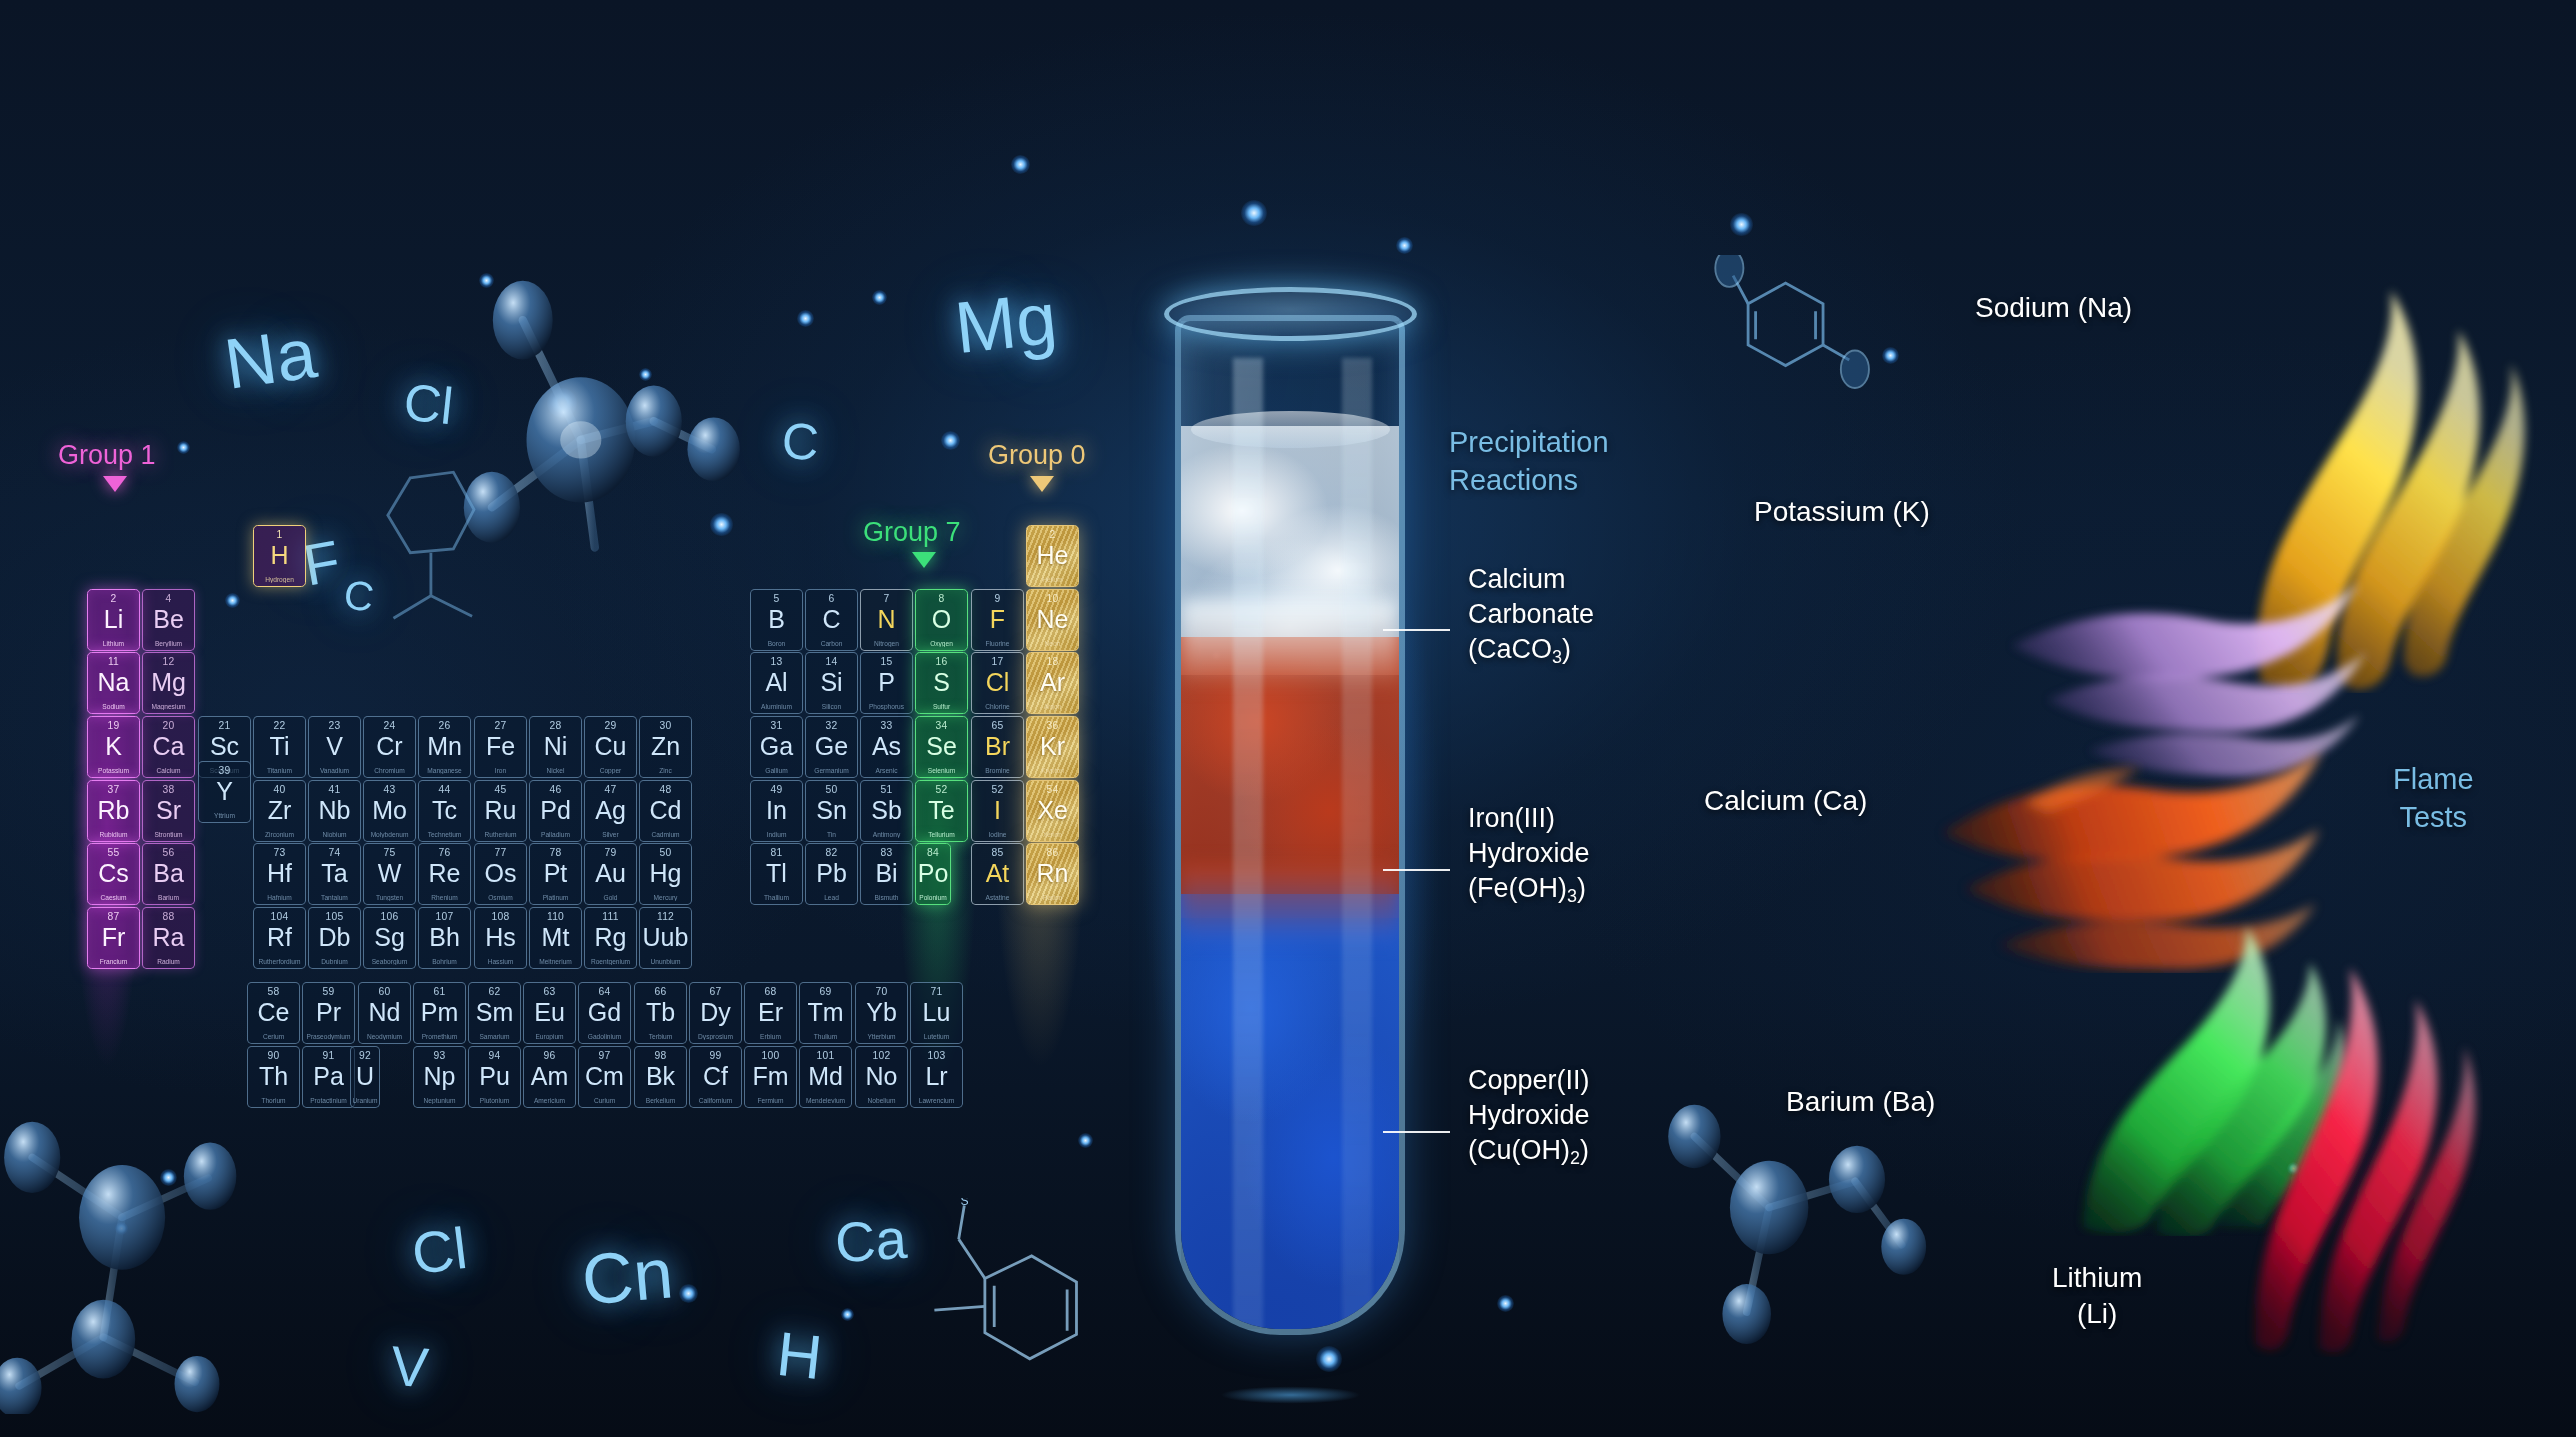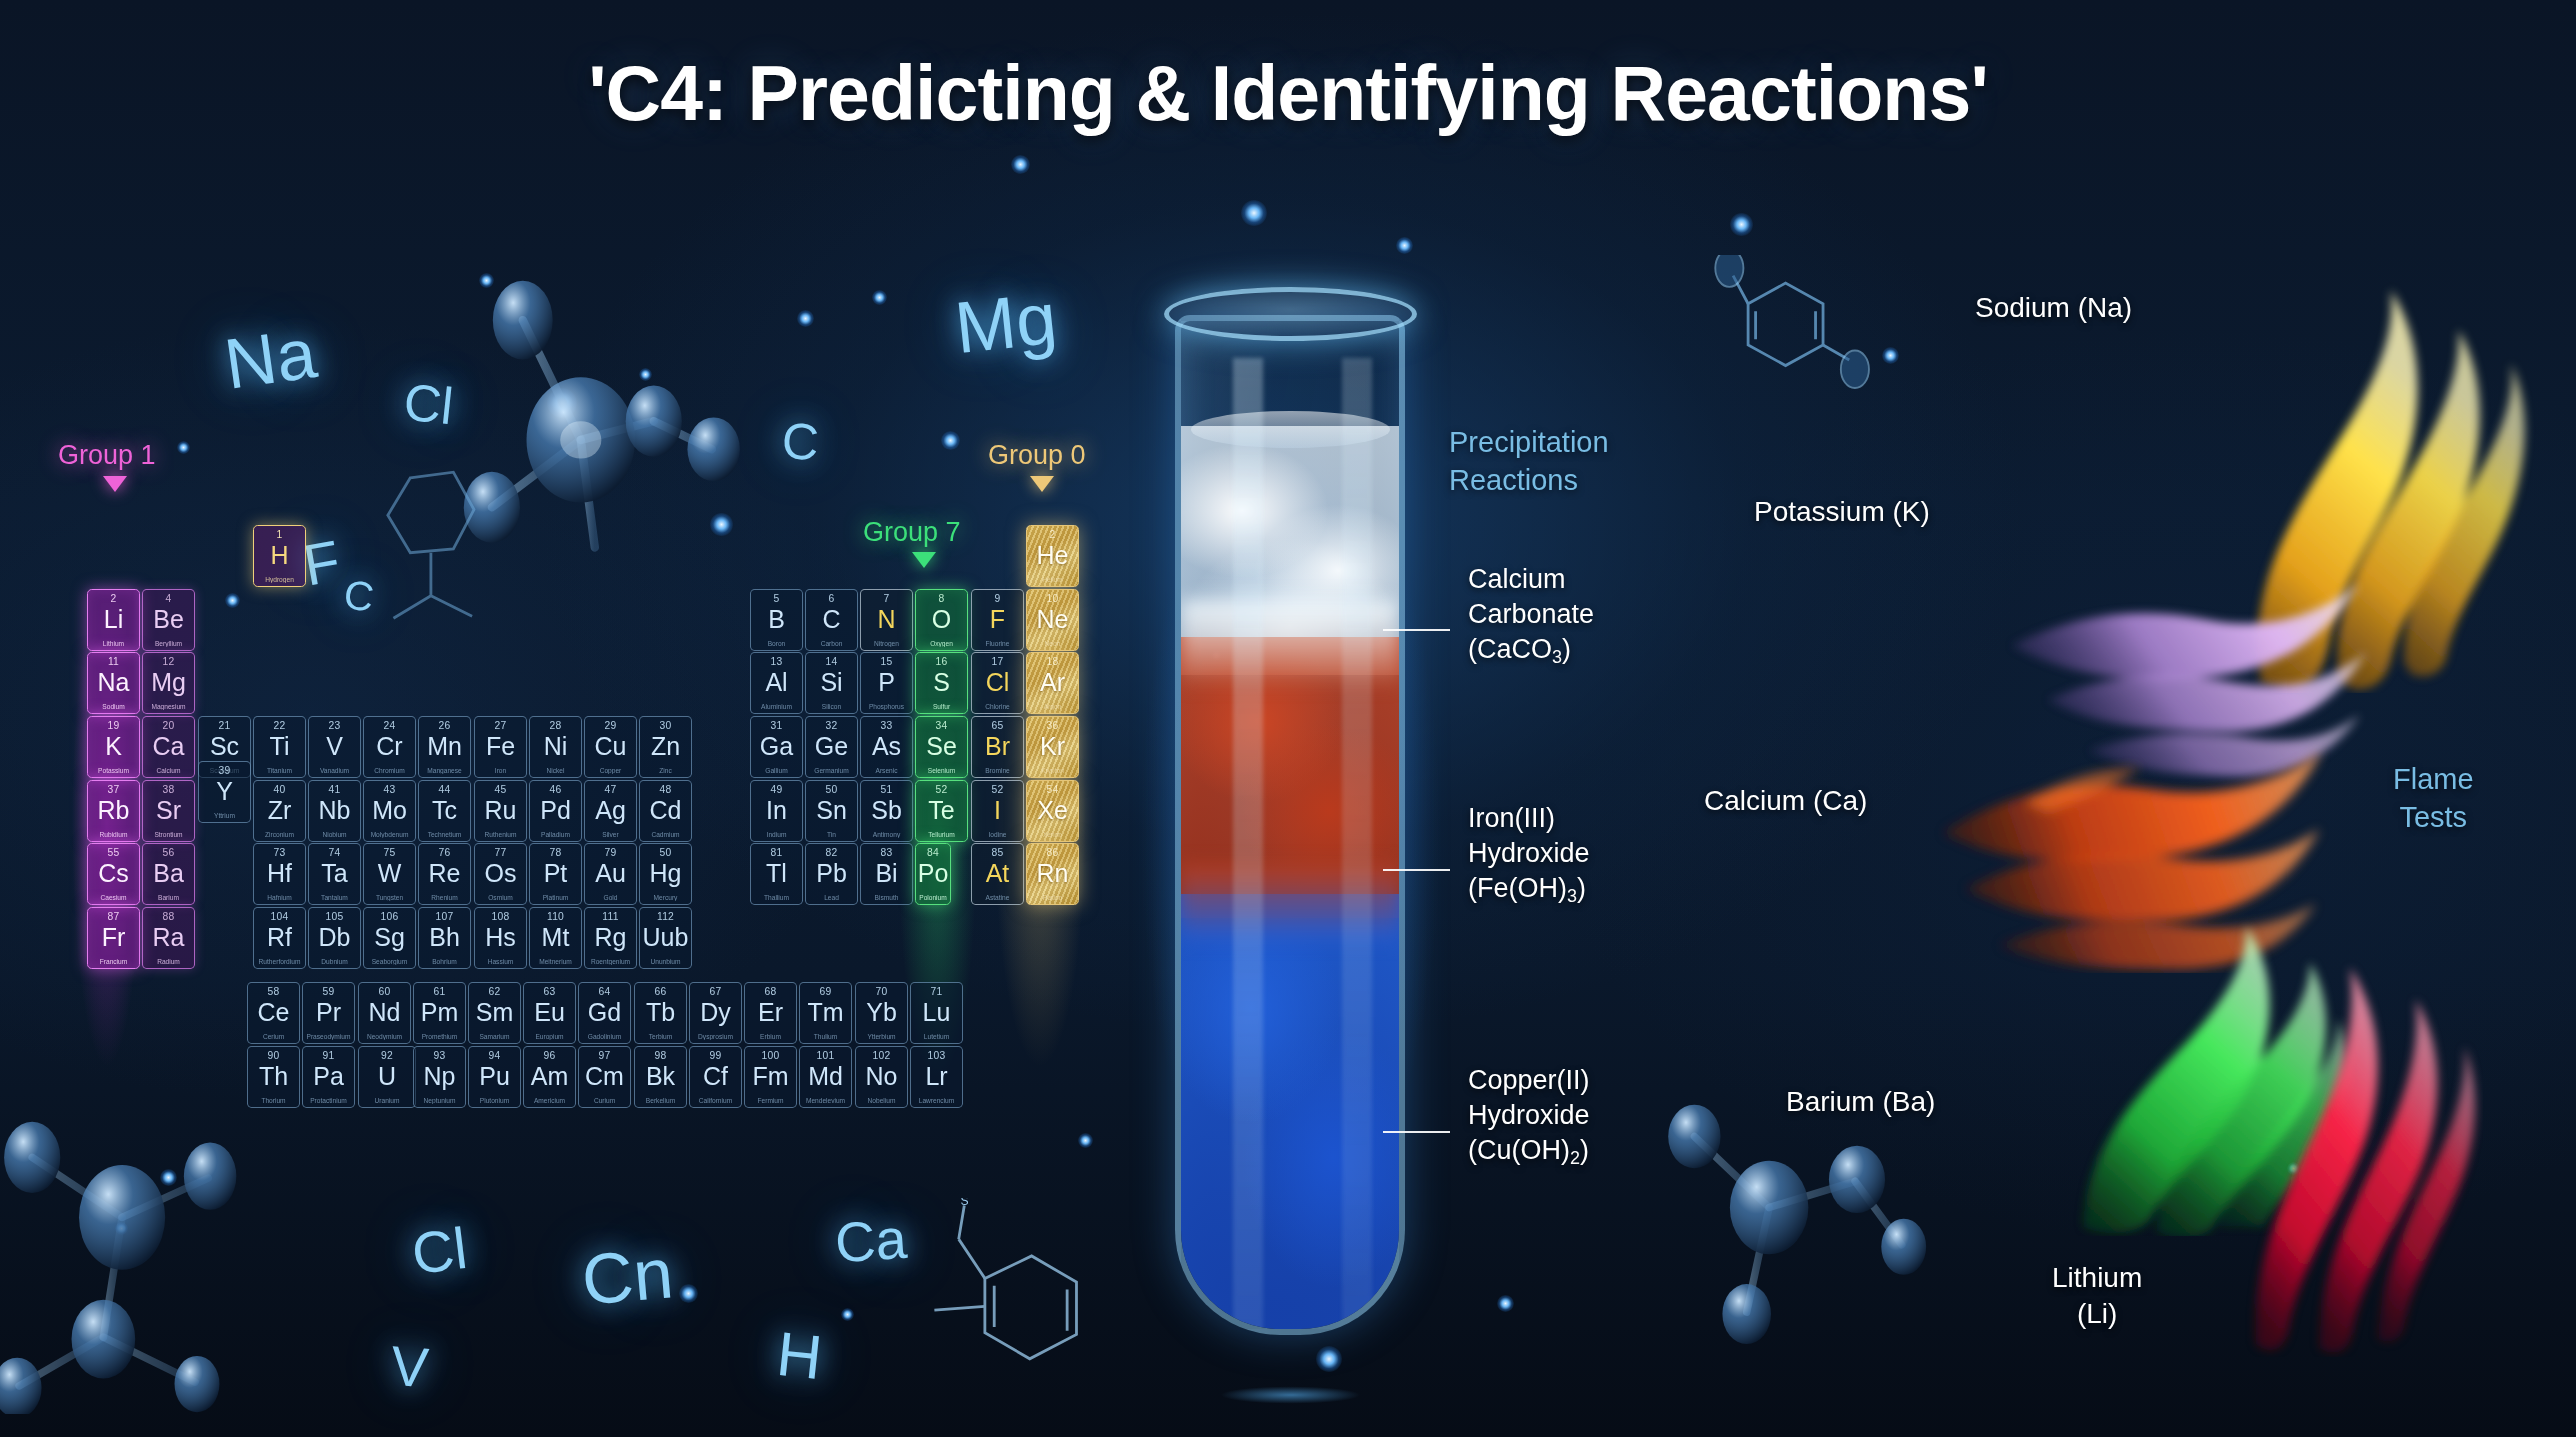--- a/index.html
+++ b/index.html
@@ -178,21 +178,20 @@
       <div class="spark" style="left: 2287px; top: 1162px; width: 13px; height: 13px;"></div>
       <div class="spark" style="left: 479px; top: 273px; width: 15px; height: 15px;"></div>
       <div class="spark" style="left: 710px; top: 513px; width: 22.5px; height: 22.5px;"></div>
       <div class="spark" style="left: 225px; top: 593px; width: 15px; height: 15px;"></div>
       <div class="spark" style="left: 115px; top: 1222px; width: 13px; height: 13px;"></div>
       <div class="spark" style="left: 1882px; top: 347px; width: 17px; height: 17px;"></div>
       <div class="spark" style="left: 1078px; top: 1133px; width: 15px; height: 15px;"></div>
       <div class="spark" style="left: 1497px; top: 1295px; width: 17px; height: 17px;"></div>
     </div>
 
-  <div id="title">'C4: Predicting &amp; Identifying Reactions'</div>
 
   <svg class="mol" style="left:403px;top:262px;" width="393" height="309" viewBox="0 0 420 330">
     <defs>
       <radialGradient id="ball" cx="34%" cy="28%" r="76%">
         <stop offset="0%" stop-color="#cfe9ff" stop-opacity=".95"></stop>
         <stop offset="38%" stop-color="#4a7fb5" stop-opacity=".75"></stop>
         <stop offset="100%" stop-color="#0c1c31" stop-opacity=".95"></stop>
       </radialGradient>
       <linearGradient id="bond" x1="0" y1="0" x2="1" y2="0">
         <stop offset="0%" stop-color="#9ec8e8" stop-opacity=".55"></stop>
@@ -752,21 +751,21 @@
         <div class="cell" style="left: 247px; top: 1046px; width: 53px; height: 62px;">
           <div class="num">90</div>
           <div class="sym">Th</div>
           <div class="nm">Thorium</div>
         </div>
         <div class="cell" style="left: 302px; top: 1046px; width: 53px; height: 62px;">
           <div class="num">91</div>
           <div class="sym">Pa</div>
           <div class="nm">Protactinium</div>
         </div>
-        <div class="cell" style="left: 358px; top: 1046px; width: 58px; height: 62px; padding-left: 26px;">
+        <div class="cell" style="left: 350px; top: 1046px; width: 30px; height: 62px; padding-left: 26px;">
           <div class="num">92</div>
           <div class="sym">U</div>
           <div class="nm">Uranium</div>
         </div>
         <div class="cell" style="left: 413px; top: 1046px; width: 53px; height: 62px;">
           <div class="num">93</div>
           <div class="sym">Np</div>
           <div class="nm">Neptunium</div>
         </div>
         <div class="cell" style="left: 468px; top: 1046px; width: 53px; height: 62px;">

